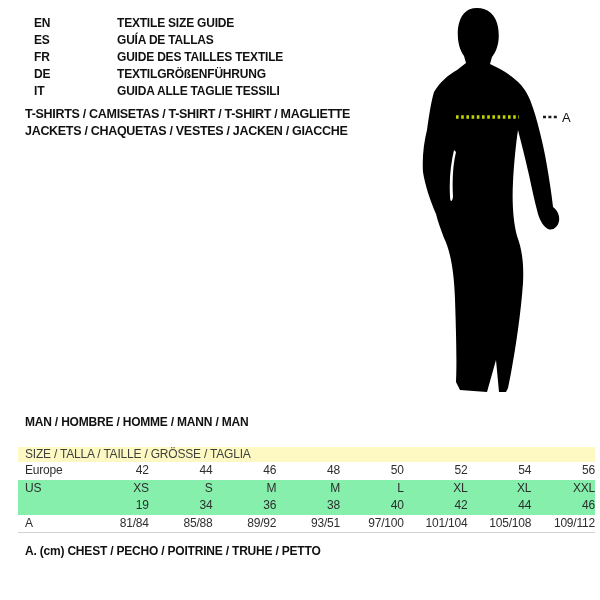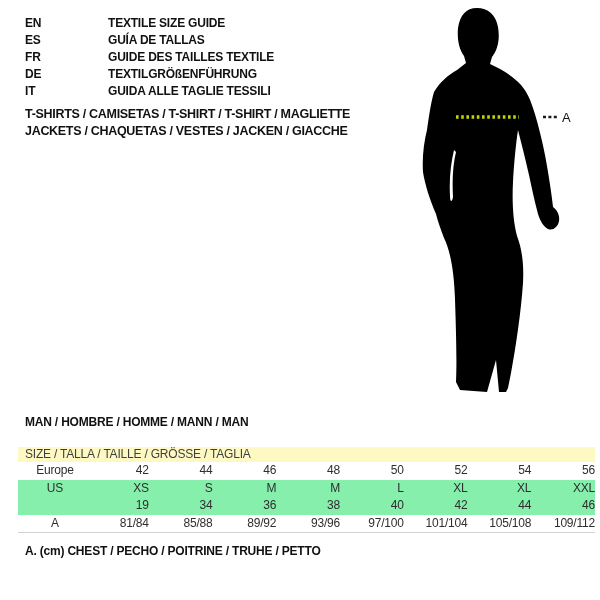--- a/index.html
+++ b/index.html
@@ -5,21 +5,21 @@
   html,body{margin:0;padding:0;}
   body{
     width:600px;height:600px;position:relative;background:#ffffff;
     font-family:"Liberation Sans","DejaVu Sans",sans-serif;
     color:#111;overflow:hidden;
     -webkit-font-smoothing:antialiased;
   }
   .abs{position:absolute;}
 
   
-  .lang-block{left:25px;top:15px;}
+  .lang-block{left:34px;top:15px;}
   .lang-row{display:flex;line-height:17px;font-size:12px;font-weight:700;letter-spacing:-0.2px;}
   .lang-code{width:35px;flex:0 0 35px;}
   .lang-label{white-space:nowrap;margin-left:48px;}
 
   
   .cat-block{left:25px;top:106px;}
   .cat-line{font-size:12.5px;font-weight:700;line-height:17px;letter-spacing:-0.3px;white-space:nowrap;}
 
   
   .figure-wrap{left:405px;top:0px;width:175px;height:400px;}
@@ -29,21 +29,21 @@
 
   
   .size-table{left:18px;top:447px;width:577px;font-size:12px;letter-spacing:-0.2px;}
   .size-table-header{
     height:15px;line-height:15px;background:#fef9c3;color:#3f3f3f;
     padding-left:7px;font-size:12px;
   }
   .t-row{display:flex;height:17.5px;line-height:17.5px;color:#2e2e2e;}
   .t-row.alt{background:#86efac;}
   .t-row.last{border-bottom:1px solid #d2d2d2;}
-  .t-label{flex:0 0 60px;padding-left:7px;text-align:center;}
+  .t-label{flex:0 0 60px;padding-left:7px;}
   .t-cell{flex:1;text-align:right;}
 
   
   .footnote{left:25px;top:544px;font-size:12px;font-weight:700;letter-spacing:-0.2px;}
 </style>
 </head>
 <body>
 
 <div class="abs lang-block">
   <div class="lang-row">
@@ -162,21 +162,21 @@
     <span class="t-cell">42</span>
     <span class="t-cell">44</span>
     <span class="t-cell">46</span>
   </div>
 
   <div class="t-row last">
     <span class="t-label">A</span>
     <span class="t-cell">81/84</span>
     <span class="t-cell">85/88</span>
     <span class="t-cell">89/92</span>
-    <span class="t-cell">93/96</span>
+    <span class="t-cell">93/51</span>
     <span class="t-cell">97/100</span>
     <span class="t-cell">101/104</span>
     <span class="t-cell">105/108</span>
     <span class="t-cell">109/112</span>
   </div>
 </div>
 
 <div class="abs footnote">A. (cm) CHEST / PECHO / POITRINE / TRUHE / PETTO</div>
 
 </body></html>

